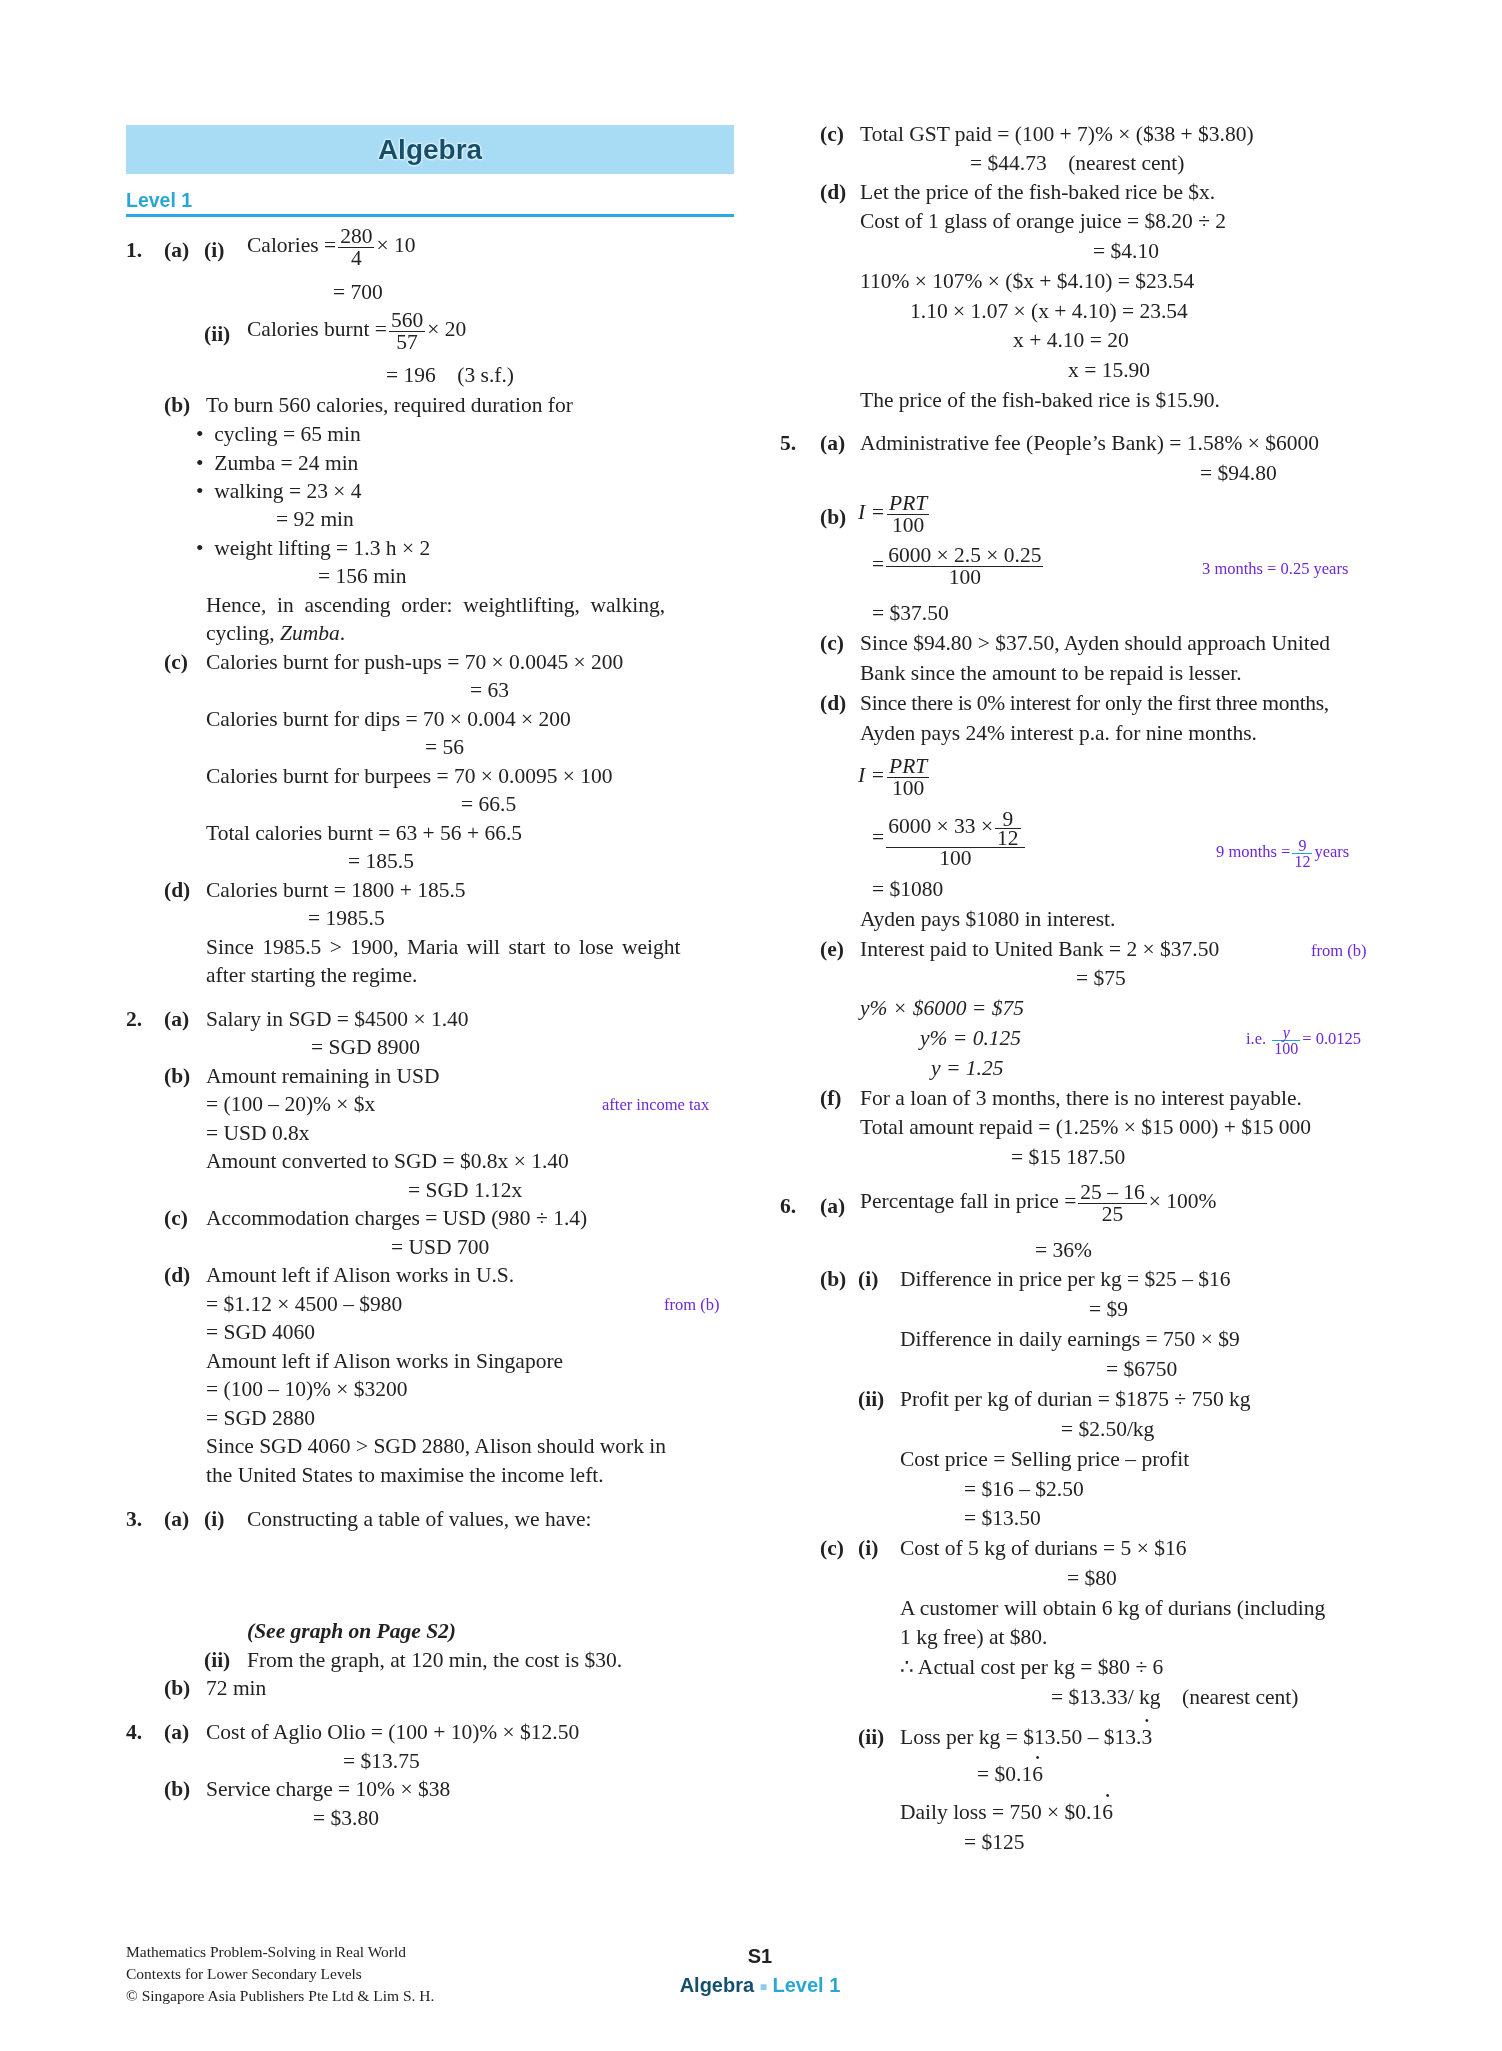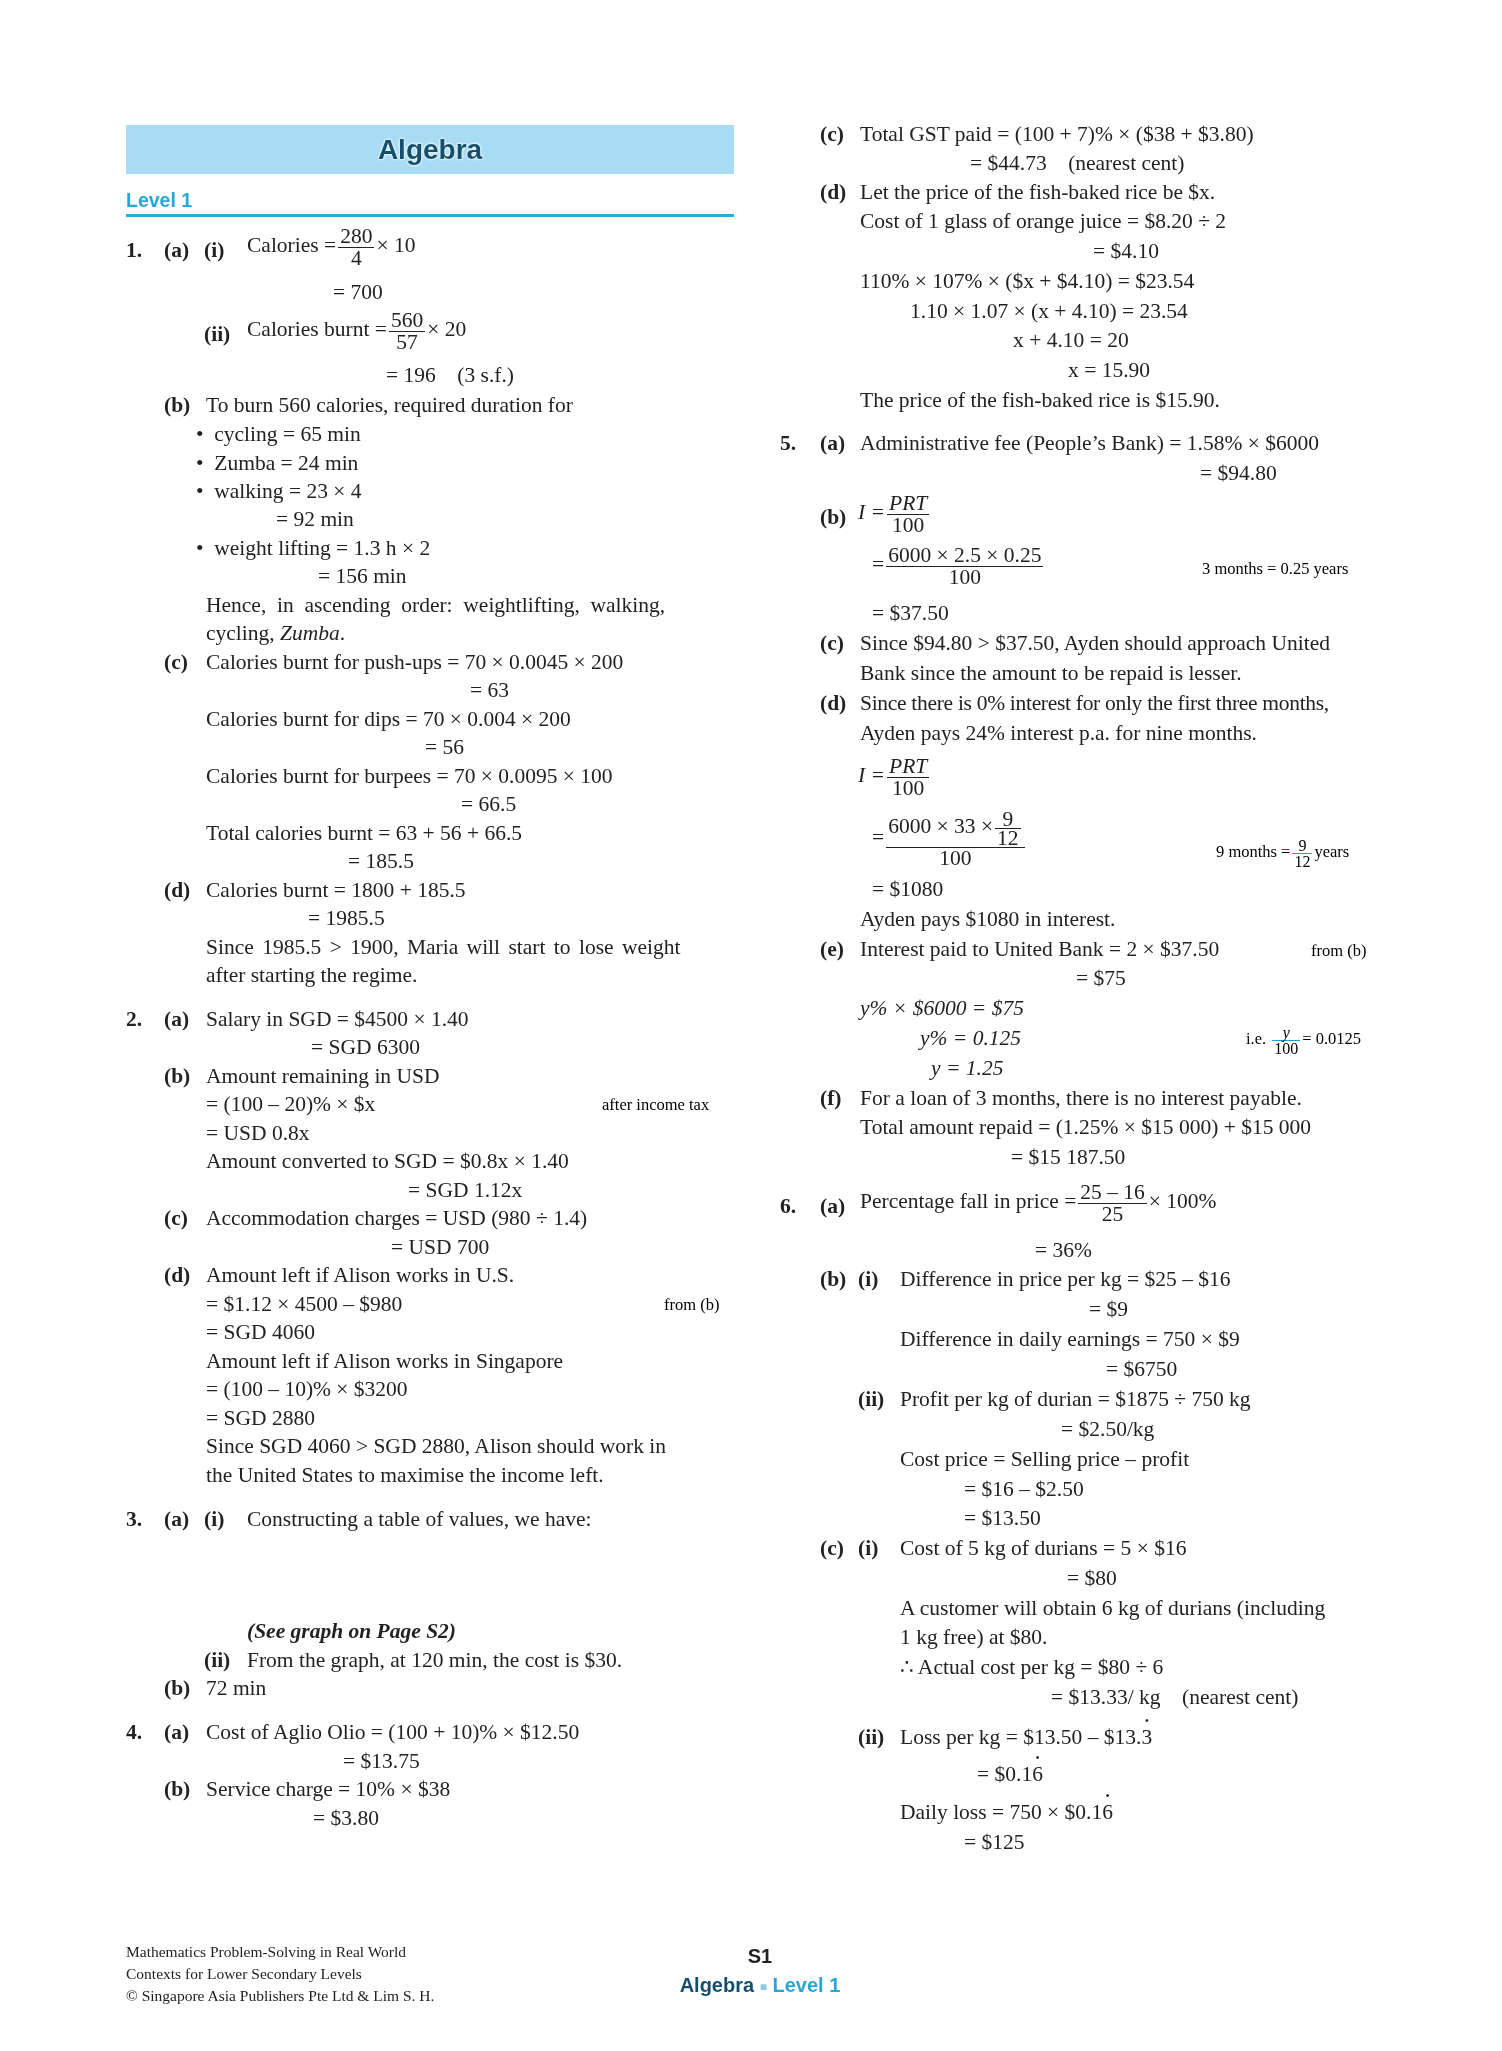--- a/index.html
+++ b/index.html
@@ -1,21 +1,21 @@
 <!DOCTYPE html>
 <html><head>
 <meta charset="utf-8">
 <style>
   html,body{margin:0;padding:0;background:#fff;}
   body{width:1502px;height:2051px;position:relative;overflow:hidden;
        font-family:"Liberation Serif","DejaVu Serif",serif;color:#222;font-size:21.5px;}
   .line{position:absolute;white-space:nowrap;line-height:26px;}
   .b{font-weight:bold;}
   .i{font-style:italic;}
-  .note{position:absolute;color:#000000;font-size:16.5px;white-space:nowrap;line-height:22px;}
+  .note{position:absolute;color:#6d28d9;font-size:16.5px;white-space:nowrap;line-height:22px;}
   .frac{display:inline-block;vertical-align:middle;text-align:center;line-height:21px;margin:0 2px;}
   .frac .n{display:block;border-bottom:1.3px solid #222;padding:0 2px;}
   .frac .d{display:block;padding:0 2px;}
   .note .frac{line-height:15px;font-size:16px;}
   .note .frac .n{border-bottom-color:#1ba1cf;}
   .banner{position:absolute;left:126px;top:125px;width:608px;height:49px;background:#a8dcf5;
           display:flex;align-items:center;justify-content:center;}
   .banner span{font-family:"Liberation Sans","DejaVu Sans",sans-serif;font-weight:bold;font-size:28px;color:#14506e;
                text-shadow:0 0 2px #fff,0 0 2px #fff,0 0 3px #fff;}
   .level{position:absolute;left:126px;top:189px;font-family:"Liberation Sans","DejaVu Sans",sans-serif;
@@ -81,21 +81,21 @@
 
   <div class="line b" style="left:164px;top:877px">(d)</div>
   <div class="line" style="left:206px;top:877px">Calories burnt = 1800 + 185.5</div>
   <div class="line" style="left:308px;top:905px">= 1985.5</div>
   <div class="line" style="left:206px;top:934px;word-spacing:3px">Since 1985.5 &gt; 1900, Maria will start to lose weight</div>
   <div class="line" style="left:206px;top:962px">after starting the regime.</div>
 
   <div class="line b" style="left:126px;top:1006px">2.</div>
   <div class="line b" style="left:164px;top:1006px">(a)</div>
   <div class="line" style="left:206px;top:1006px">Salary in SGD = $4500 × 1.40</div>
-  <div class="line" style="left:311px;top:1034px">= SGD 6300</div>
+  <div class="line" style="left:311px;top:1034px">= SGD 8900</div>
   <div class="line b" style="left:164px;top:1063px">(b)</div>
   <div class="line" style="left:206px;top:1063px">Amount remaining in USD</div>
   <div class="line" style="left:206px;top:1091px">= (100 – 20)% × $x</div>
   <div class="note" style="left:602px;top:1094px">after income tax</div>
   <div class="line" style="left:206px;top:1120px">= USD 0.8x</div>
   <div class="line" style="left:206px;top:1148px">Amount converted to SGD = $0.8x × 1.40</div>
   <div class="line" style="left:408px;top:1177px">= SGD 1.12x</div>
   <div class="line b" style="left:164px;top:1205px">(c)</div>
   <div class="line" style="left:206px;top:1205px">Accommodation charges = USD (980 ÷ 1.4)</div>
   <div class="line" style="left:391px;top:1234px">= USD 700</div>

